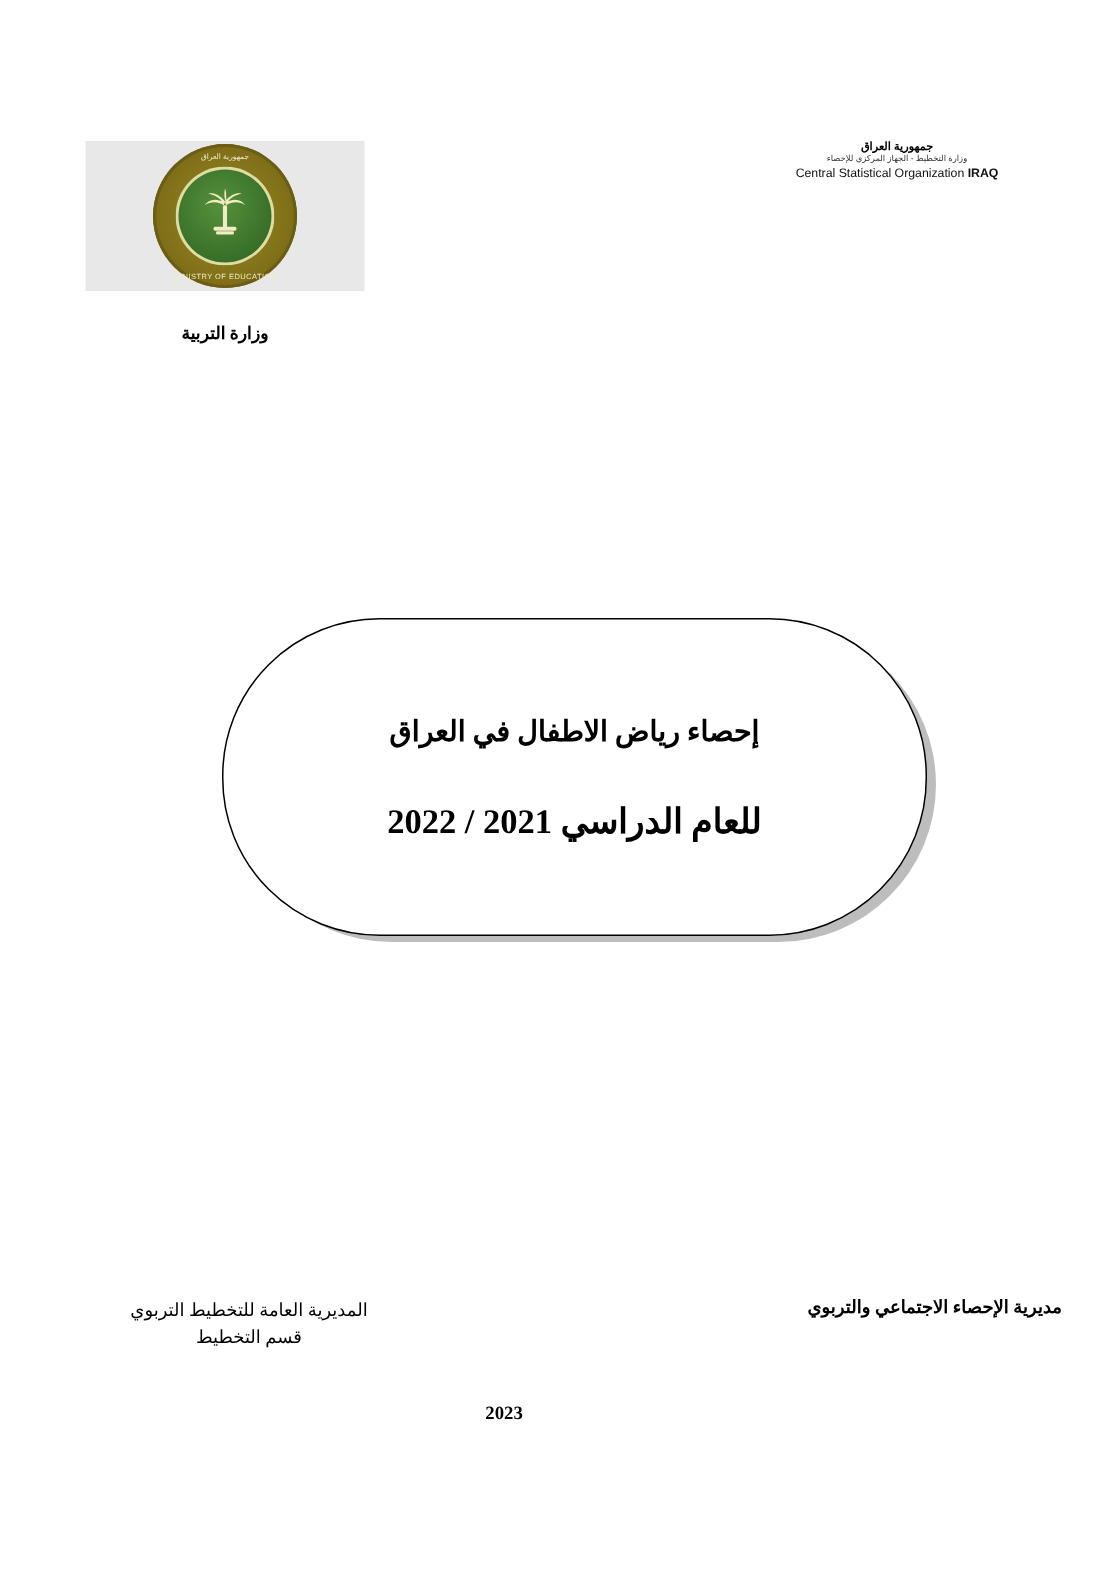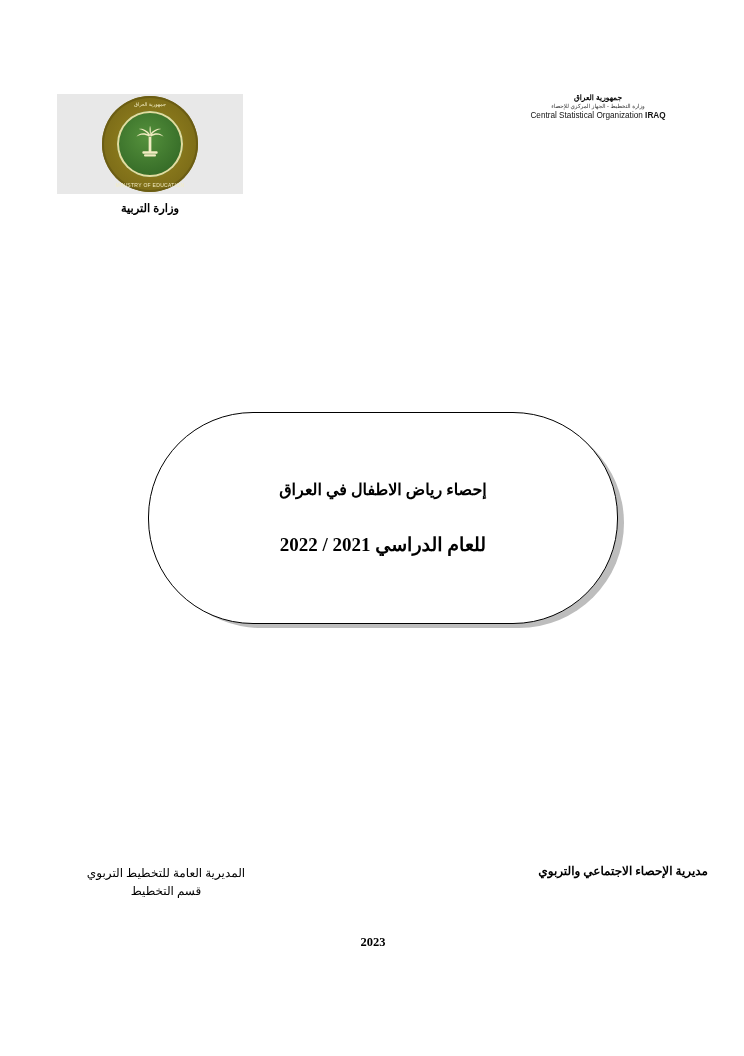--- a/index.html
+++ b/index.html
@@ -85,21 +85,21 @@
     white-space: nowrap;
     letter-spacing: .3px;
   }
   .moe-ring-top {
     left: 50%; top: 5px; transform: translateX(-50%);
   }
   .moe-ring-bottom {
     left: 50%; bottom: 4px; transform: translateX(-50%);
   }
   .moe-caption {
-    margin-top: 7px;
+    margin-top: 21px;
     font-size: 11.5px;
     font-weight: bold;
     font-family: "Liberation Serif", serif;
     direction: rtl;
     text-align: center;
   }
 
   
   .cso-block {
     position: absolute;
@@ -175,28 +175,28 @@
     border: 1px solid #000;
     border-radius: 105px;
     background: #ffffff;
     display: flex;
     flex-direction: column;
     align-items: center;
     justify-content: center;
     direction: rtl;
   }
   .title-line1 {
-    font-size: 16px;
+    font-size: 19px;
     font-weight: bold;
     letter-spacing: .2px;
     margin-bottom: 34px;
     text-align: center;
   }
   .title-line2 {
-    font-size: 19px;
+    font-size: 23px;
     font-weight: bold;
     letter-spacing: .2px;
   }
 
   
   .footer-right {
     position: absolute;
     right: 36px;
     top: 864px;
     font-size: 12px;
@@ -217,21 +217,20 @@
   }
   .footer-year {
     position: absolute;
     left: 0;
     top: 935px;
     width: 672px;
     text-align: center;
     font-size: 12.5px;
     font-weight: bold;
     font-family: "Liberation Serif", serif;
-    margin-left: 37px;
   }
 </style>
 </head>
 <body>
 
 <div class="header">
 
   <div class="moe-block">
     <div class="moe-emblem-box">
       <div class="moe-seal">

